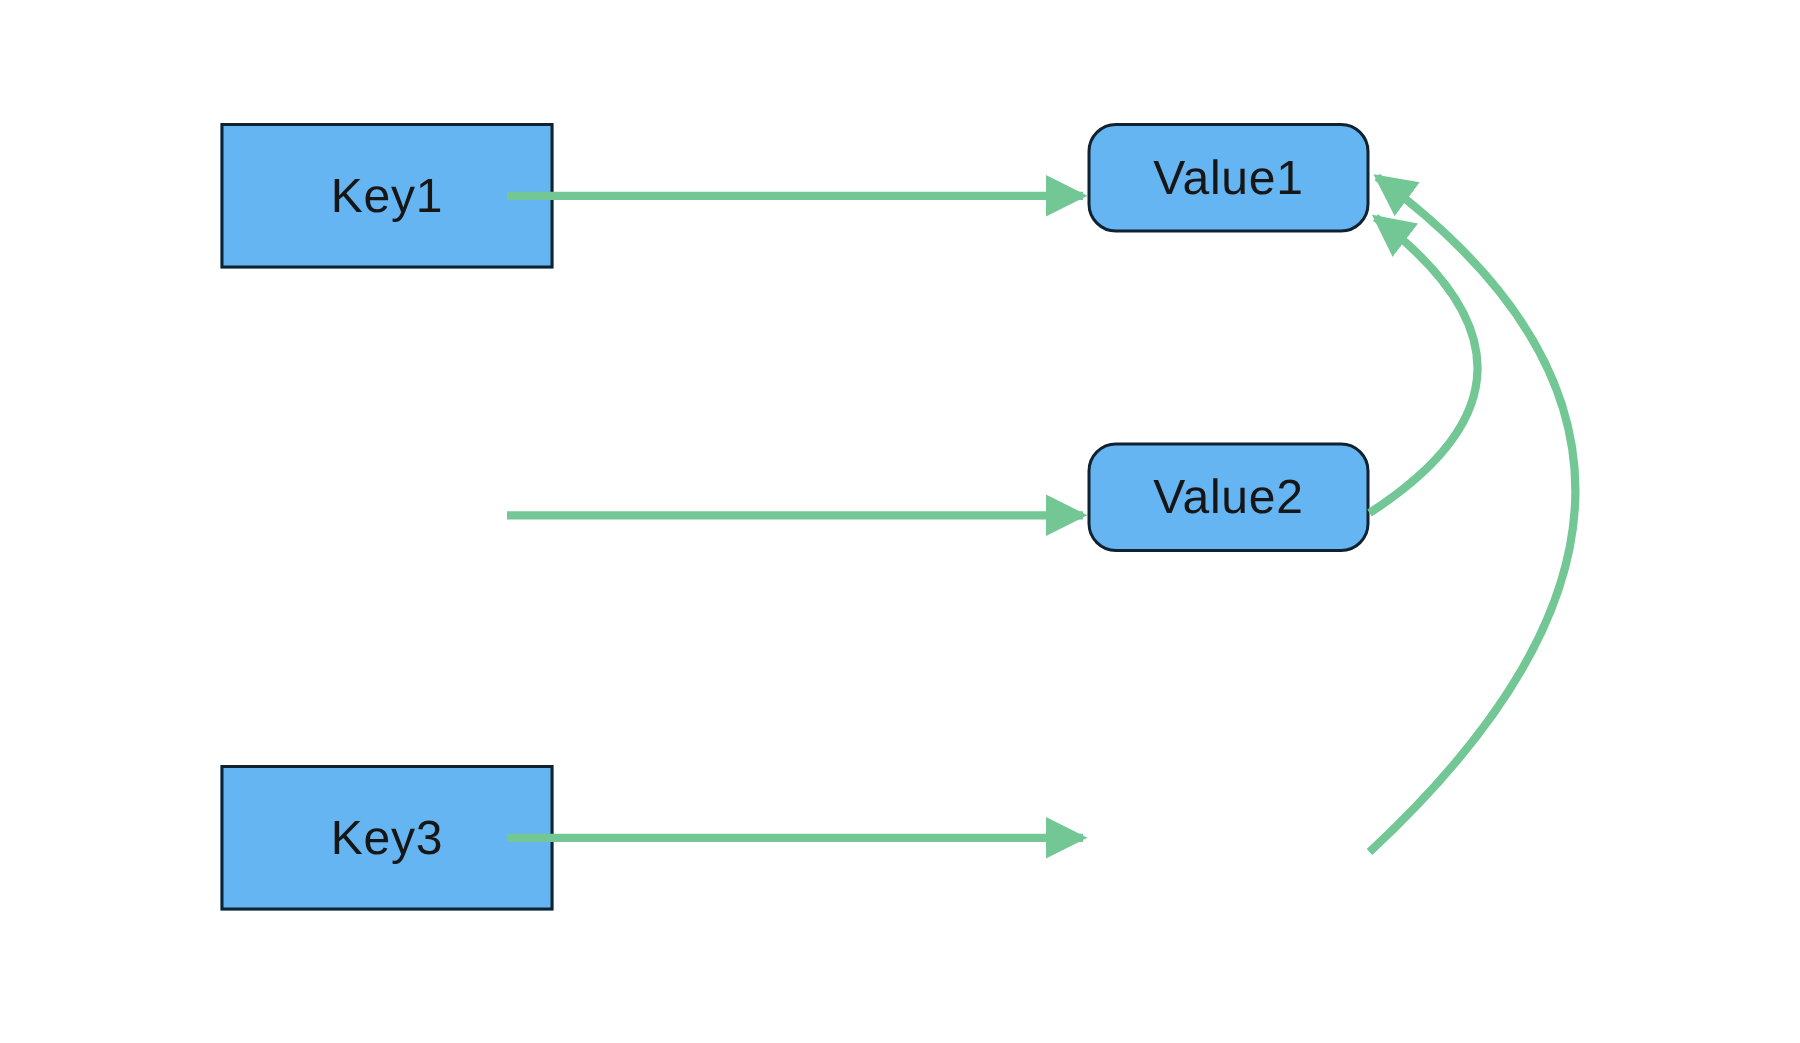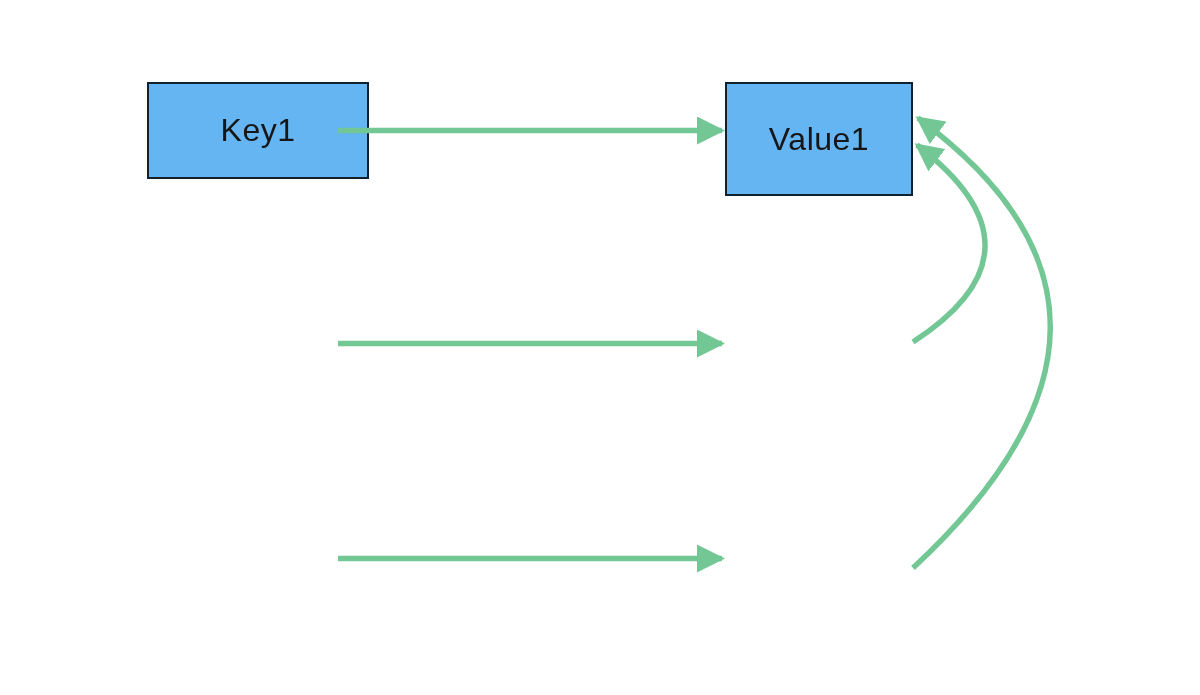--- a/index.html
+++ b/index.html
@@ -21,21 +21,21 @@
     background: var(--box-fill, #64b5f1);
     border: 2px solid var(--box-border, #10222f);
     display: flex;
     align-items: center;
     justify-content: center;
     font-size: 32px;
     color: var(--text, #161616);
     letter-spacing: 0.5px;
   }
   .key-node   { left: 147px; width: 222px; height: 97px; }
-  .value-node { left: 725px; width: 188px; height: 114px; }
+  .value-node { left: 725px; width: 188px; height: 73px; border-radius: 19px; }
   .row-1 { top: 82px; }
   .row-2 { top: 295px; }
   .row-3 { top: 510px; }
   svg.arrows {
     position: absolute;
     left: 0; top: 0;
     width: 1200px;
     height: 695px;
     pointer-events: none;
   }
@@ -47,23 +47,29 @@
   svg .head { fill: var(--arrow, #72c795); }
 </style>
 </head>
 <body>
 
 <div class="stage" style="--bg: #ffffff; --box-fill: #64b5f1; --box-border: #10222f; --arrow: #72c795; --text: #161616;">
 
   <div class="node key-node row-1">
     <span>Key1</span>
   </div>
+  <div class="node key-node row-3">
+    <span>Key3</span>
+  </div>
 
   <div class="node value-node row-1">
     <span>Value1</span>
+  </div>
+  <div class="node value-node row-2">
+    <span>Value2</span>
   </div>
 
   <svg class="arrows" viewBox="0 0 1200 695" xmlns="http://www.w3.org/2000/svg">
     <defs>
       <marker id="arrowhead" viewBox="0 0 28 28" refX="25" refY="14" markerWidth="28" markerHeight="28" markerUnits="userSpaceOnUse" orient="auto">
         <path class="head" d="M0,0 L28,14 L0,28 Z"></path>
       </marker>
     </defs>
 
     <path class="edge" marker-end="url(#arrowhead)" d="M338,130.5 H722"></path>

